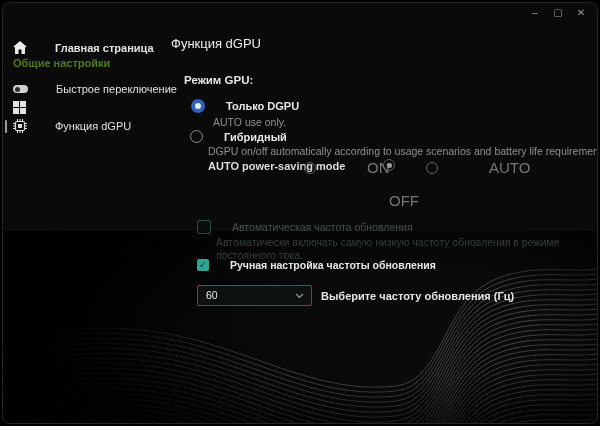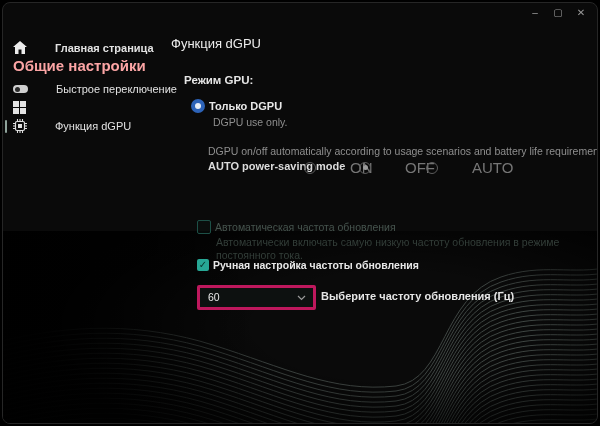--- a/index.html
+++ b/index.html
@@ -13,21 +13,21 @@
     background:
       linear-gradient(to right, rgba(0,0,0,0.82) 0, rgba(0,0,0,0.25) 26%, rgba(0,0,0,0) 45%),
       radial-gradient(ellipse 60% 70% at 66% 48%, rgba(0,0,0,0) 0%, rgba(0,0,0,0) 38%, rgba(0,0,0,0.72) 82%, rgba(0,0,0,0.92) 100%);}
   .ui{position:absolute;inset:0;z-index:2;}
   
   .win-controls{position:absolute;top:3px;right:9px;display:flex;gap:9px;}
   .win-btn{width:14px;height:14px;color:#9a9a9a;font-size:10px;line-height:14px;text-align:center;}
   
   .side-item{display:flex;align-items:center;gap:8px;color:#e2e2e2;font-size:11px;}
   .side-label{white-space:nowrap;padding-left:20px;}
-  .side-header{color:#fca5a5;font-size:15px;font-weight:bold;}
+  .side-header{color:#4d7c0f;font-size:11px;font-weight:bold;}
   .active-bar{position:absolute;left:2px;top:117px;width:2px;height:13px;background:#8fa39b;border-radius:1px;}
   .toggle-ico{width:15px;height:8px;background:#cfcfcf;border-radius:4px;position:relative;}
   .toggle-ico::after{content:"";position:absolute;left:2px;top:1.5px;width:5px;height:5px;border-radius:50%;background:#2a2a2a;}
   .win-ico{display:grid;grid-template-columns:6px 6px;grid-template-rows:6px 6px;gap:1px;}
   .win-ico span{background:#e4e4e4;}
   
   .page-title{color:#ececec;font-size:13px;}
   .sec-head{color:#e6e6e6;font-size:11.5px;font-weight:bold;}
   .opt-label{color:#e8e8e8;font-size:11px;font-weight:bold;white-space:nowrap;}
   .opt-desc{color:#8f8f8f;font-size:10.5px;white-space:nowrap;}
@@ -35,25 +35,25 @@
   .radio-on{width:6px;height:6px;border:4px solid #2d63b8;border-radius:50%;background:#e8eef7;}
   .radio-dis{width:10px;height:10px;border-radius:50%;border:1px solid #5c5c5c;position:relative;}
   .radio-dis.sel::after{content:"";position:absolute;left:2.5px;top:2.5px;width:5px;height:5px;border-radius:50%;background:#9a9a9a;}
   .dis-label{color:#767676;font-size:15px;margin-left:30px;}
   .igpu-label{color:#dcdcdc;font-size:11px;font-weight:bold;white-space:nowrap;}
   .chk{width:12px;height:12px;border-radius:2px;}
   .chk-dim{border:1px solid #1d5047;background:rgba(10,20,18,0.4);}
   .chk-on{background:#27a795;color:#07332b;font-size:10px;font-weight:bold;line-height:12px;text-align:center;}
   .dim-label{color:#46544e;font-size:10.5px;}
   .dim-desc{color:#333e39;font-size:10.5px;line-height:13px;width:350px;}
-  .select{width:105px;height:19px;border:3px solid #be185d;border-radius:2px;background:#0d1110;
+  .select{width:105px;height:19px;border:1px solid #be185d;border-radius:2px;background:#0d1110;
     color:#e8e8e8;font-size:10.5px;line-height:19px;padding-left:8px;box-sizing:content-box;position:relative;}
   .select .chev{position:absolute;right:7px;top:7px;}
   .sel-label{color:#e6e6e6;font-size:11px;font-weight:bold;white-space:nowrap;}
-  .rg{display:flex;align-items:center;gap:4px;}
+  .rg{display:flex;align-items:center;gap:21px;}
 </style>
 </head>
 <body>
 
 <div class="window">
 
   <svg class="waves" viewBox="0 0 594 198" width="594" height="198">
     <defs>
       <path id="wv" d="M-10,112 C70,92 140,92 210,114 C280,136 330,162 393,155 C443,149 438,66 498,46 C538,32 572,44 606,36" fill="none"></path>
     </defs>
@@ -141,30 +141,34 @@
 
     <div>
       <div class="abs page-title" style="left:168px;top:33px;">Функция dGPU</div>
 
       <div class="abs sec-head" style="left:181px;top:71px;">Режим GPU:</div>
 
       <div class="abs rg" style="left:188px;top:96px;">
         <span class="radio-on"></span>
         <span class="opt-label">Только DGPU</span>
       </div>
-      <div class="abs opt-desc" style="left:210px;top:113px;">DGPU use only.</div>
+      <div class="abs opt-desc" style="left:210px;top:113px;">AUTO use only.</div>
 
+      <div class="abs rg" style="left:187px;top:127px;">
+        <span class="radio"></span>
+        <span class="opt-label">Гибридный</span>
+      </div>
       <div class="abs opt-desc" style="left:205px;top:142px;">DGPU on/off automatically according to usage scenarios and battery life requirements.</div>
 
       <div class="abs igpu-label" style="left:205px;top:157px;">AUTO power-saving mode</div>
       <div class="abs rg" style="left:301px;top:156px;">
         <span class="radio-dis"></span>
         <span class="dis-label">ON</span>
       </div>
-      <div class="abs rg" style="left:356px;top:156px;">
+      <div class="abs rg" style="left:356px;top:156px;flex-direction:column;">
         <span class="radio-dis sel"></span>
         <span class="dis-label">OFF</span>
       </div>
       <div class="abs rg" style="left:411px;top:156px;padding-left:12px;">
         <span class="radio-dis"></span>
         <span class="dis-label">AUTO</span>
       </div>
 
 
       <div class="abs dim-desc" style="left:213px;top:233px;">Автоматически включать самую низкую частоту обновления в режиме постоянного тока.</div>

